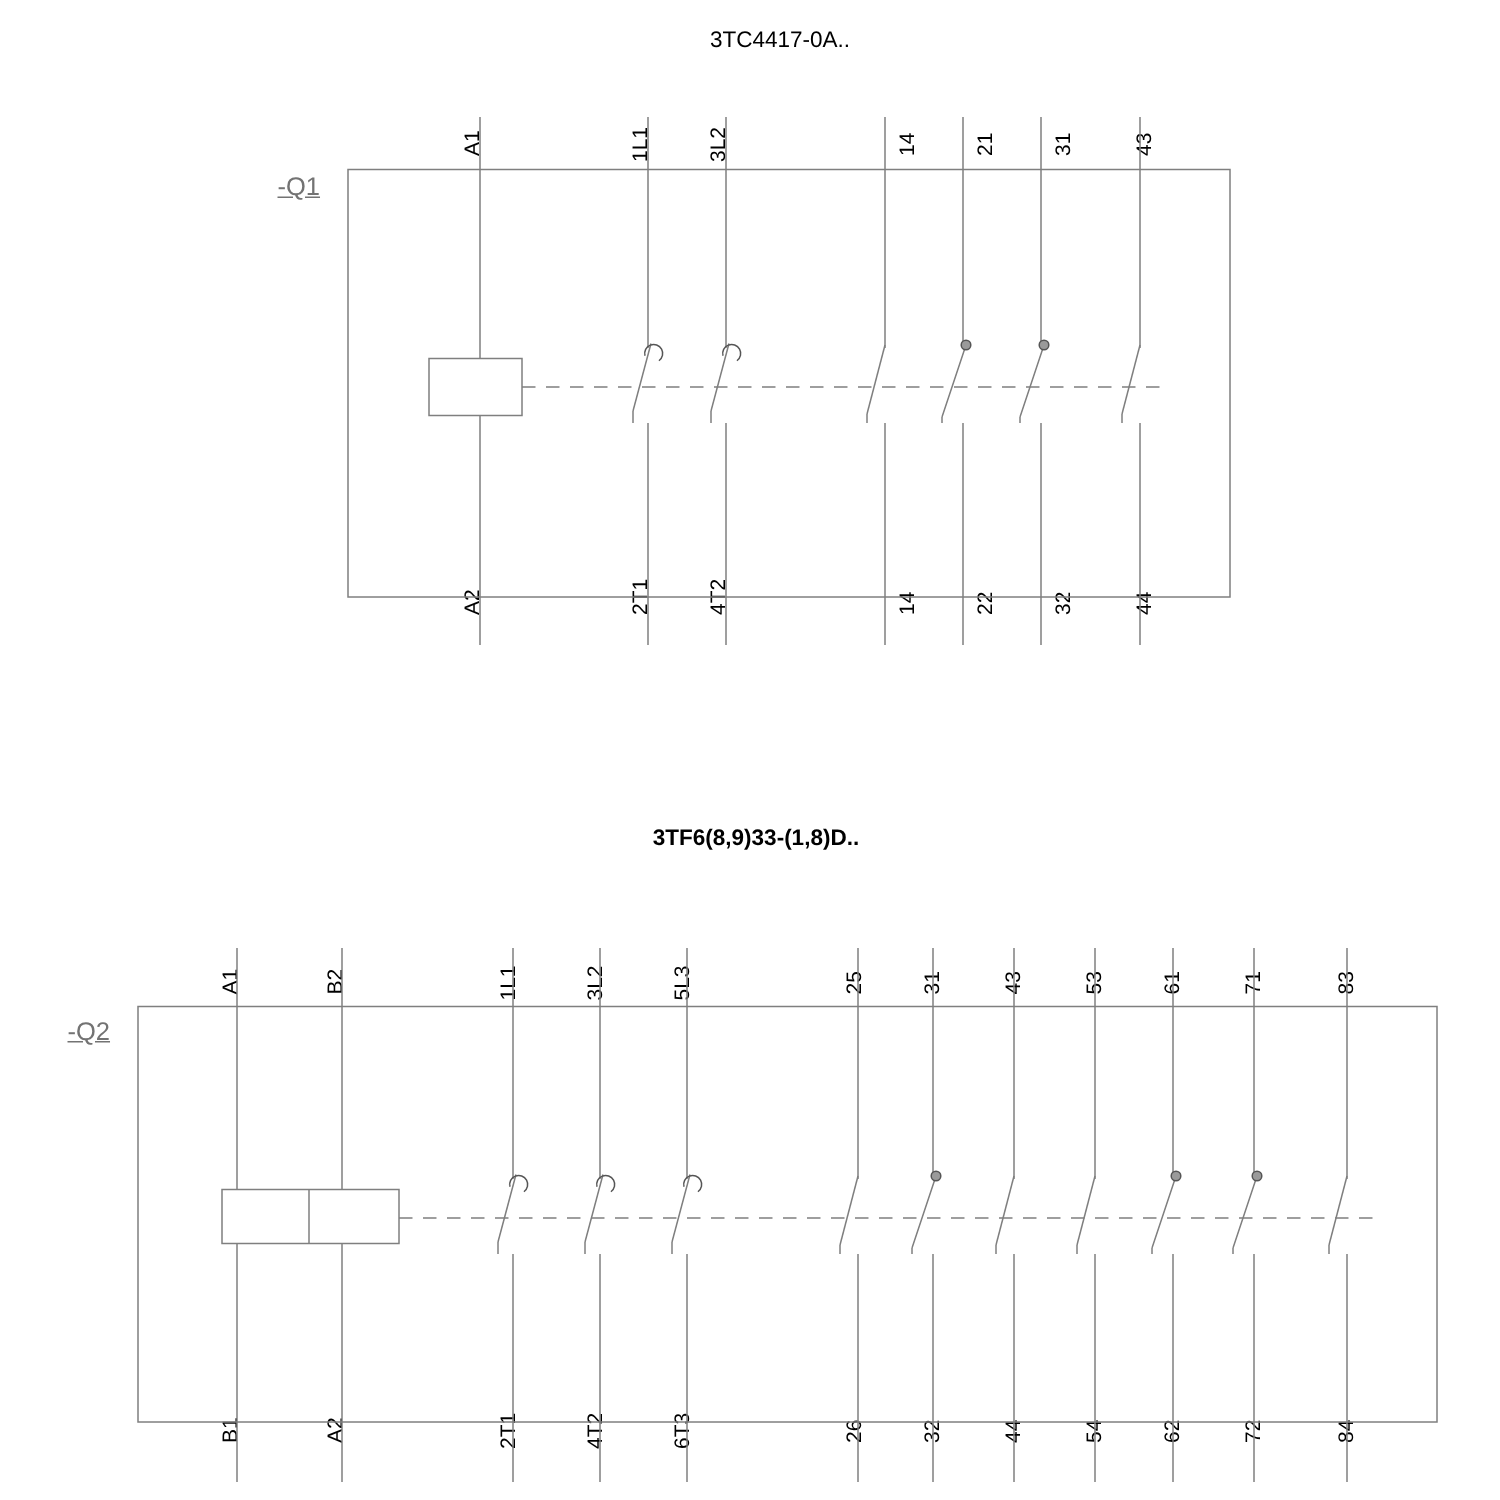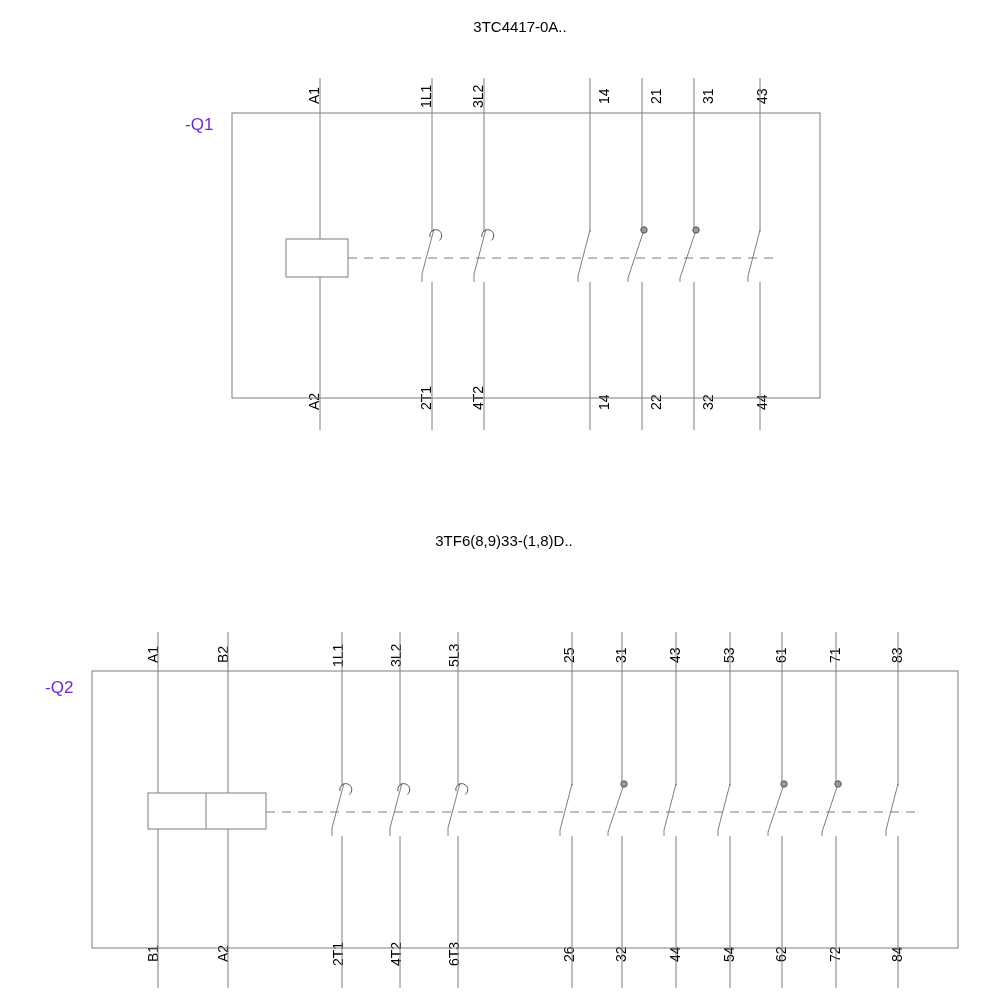--- a/index.html
+++ b/index.html
@@ -24,22 +24,23 @@
   .diagram-title {
     position: absolute;
     font-size: 15px;
     color: #000;
     white-space: nowrap;
     text-align: center;
   }
   .device-tag {
     position: absolute;
     font-size: 17px;
-    color: #6d28d9;
+    color: #737373;
     white-space: nowrap;
+    text-decoration: underline;
   }
   .term-label {
     position: absolute;
     font-size: 14px;
     color: #000;
     white-space: nowrap;
     transform-origin: left top;
     transform: rotate(-90deg);
   }
   svg.canvas {
@@ -70,21 +71,21 @@
     <div class="term-label" style="left:306px; top:410px;">A2</div>
     <div class="term-label" style="left:418px; top:410px;">2T1</div>
     <div class="term-label" style="left:470px; top:410px;">4T2</div>
     <div class="term-label" style="left:596px; top:410px;">14</div>
     <div class="term-label" style="left:648px; top:410px;">22</div>
     <div class="term-label" style="left:700px; top:410px;">32</div>
     <div class="term-label" style="left:754px; top:410px;">44</div>
   </div>
 
   <div>
-    <div class="diagram-title" style="left:414px; top:532px; width:180px;">3TF6(8,9)33-(1,8)D..</div>
+    <div class="diagram-title" style="left:414px; top:550px; width:180px;font-weight:bold;">3TF6(8,9)33-(1,8)D..</div>
     <div class="device-tag" style="left:45px; top:678px;">-Q2</div>
 
     <div class="term-label" style="left:145px; top:663px;">A1</div>
     <div class="term-label" style="left:215px; top:663px;">B2</div>
     <div class="term-label" style="left:330px; top:667px;">1L1</div>
     <div class="term-label" style="left:388px; top:667px;">3L2</div>
     <div class="term-label" style="left:446px; top:667px;">5L3</div>
     <div class="term-label" style="left:561px; top:663px;">25</div>
     <div class="term-label" style="left:613px; top:663px;">31</div>
     <div class="term-label" style="left:667px; top:663px;">43</div>

